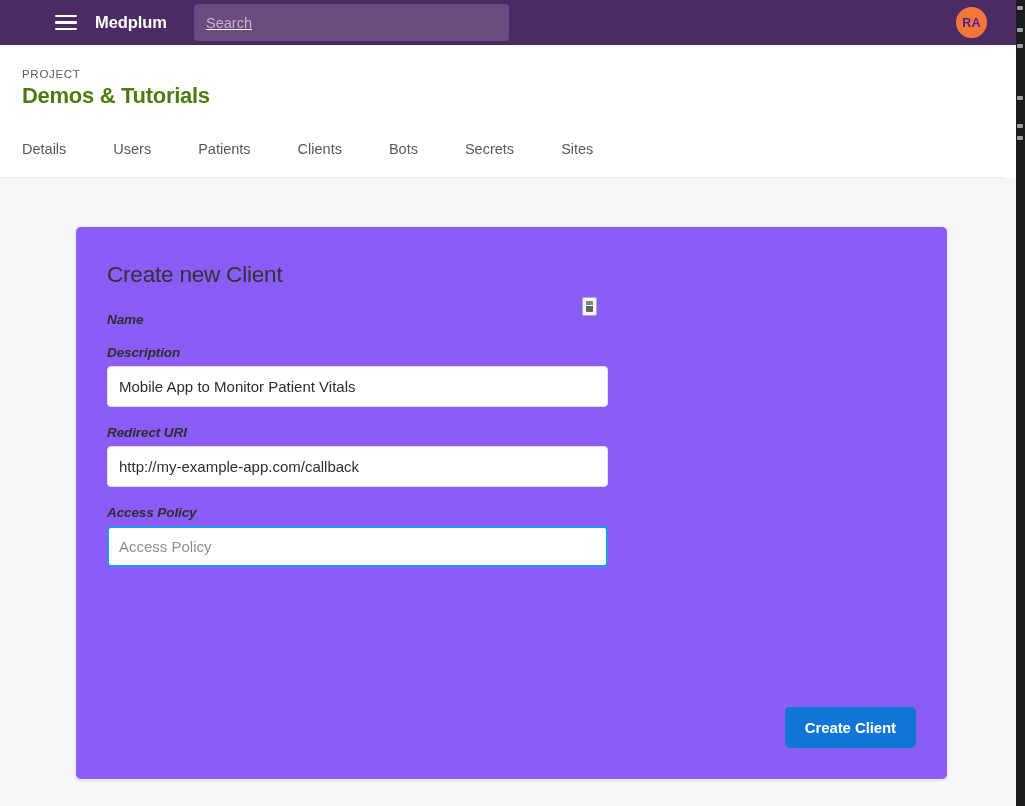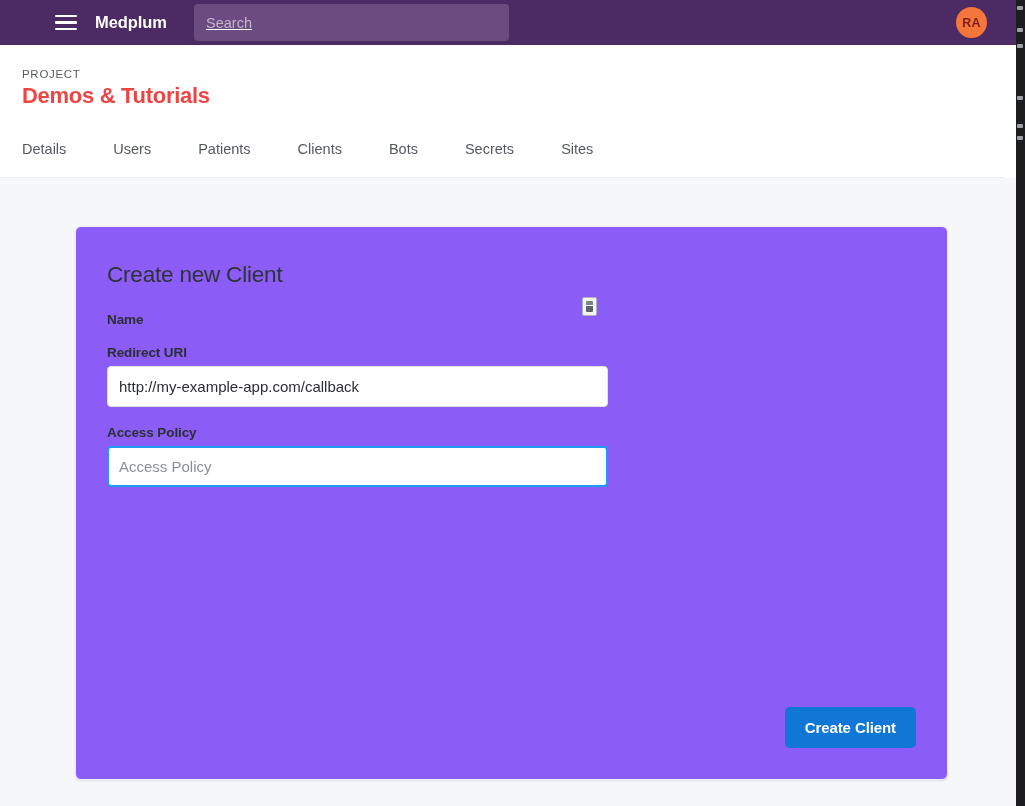--- a/index.html
+++ b/index.html
@@ -81,21 +81,21 @@
   .search-box::placeholder { color: #c4b5ce; opacity: 1; }
 
   .avatar {
     position: absolute;
     right: 17px;
     top: 7px;
     width: 31px;
     height: 31px;
     border-radius: 50%;
     background: #f4763a;
-    color: #7f1d1d;
+    color: #4c1d95;
     font-size: 12.5px;
     font-weight: bold;
     display: flex;
     align-items: center;
     justify-content: center;
     letter-spacing: 0.2px;
     cursor: pointer;
   }
 
   
@@ -115,21 +115,21 @@
     letter-spacing: 0.7px;
     color: #555a60;
     text-transform: uppercase;
   }
   .page-title {
     position: absolute;
     left: 22px;
     top: 38px;
     font-size: 22px;
     font-weight: bold;
-    color: #ef4444;
+    color: #4d7c0f;
     letter-spacing: -0.3px;
   }
   .tabs {
     position: absolute;
     left: 22px;
     top: 88px;
     display: flex;
     align-items: center;
   }
   .tab {
@@ -173,20 +173,21 @@
   .form { position: absolute; left: 31px; top: 85px; }
 
   .field { margin-bottom: 18px; position: relative; }
   .field-label {
     display: block;
     font-size: 13.5px;
     font-weight: bold;
     color: #2c2e33;
     margin-bottom: 6px;
     letter-spacing: -0.1px;
+    font-style: italic;
   }
   .field-input {
     display: block;
     width: 501px;
     height: 41px;
     border: 1px solid #dfe2e6;
     border-radius: 4px;
     background: #ffffff;
     font-family: "Liberation Sans", sans-serif;
     font-size: 15px;
@@ -325,20 +326,24 @@
 
       <div class="form">
 
         <div class="field">
           <label class="field-label">Name</label>
           <span class="autofill-icon">
             <i></i>
           </span>
         </div>
 
+        <div class="field">
+          <label class="field-label">Description</label>
+          <input class="field-input" type="text" value="Mobile App to Monitor Patient Vitals" style="">
+        </div>
 
         <div class="field">
           <label class="field-label">Redirect URI</label>
           <input class="field-input" type="text" value="http://my-example-app.com/callback" style="">
         </div>
 
         <div class="field">
           <label class="field-label">Access Policy</label>
           <input class="field-input focused" type="text" placeholder="Access Policy" style="">
         </div>

